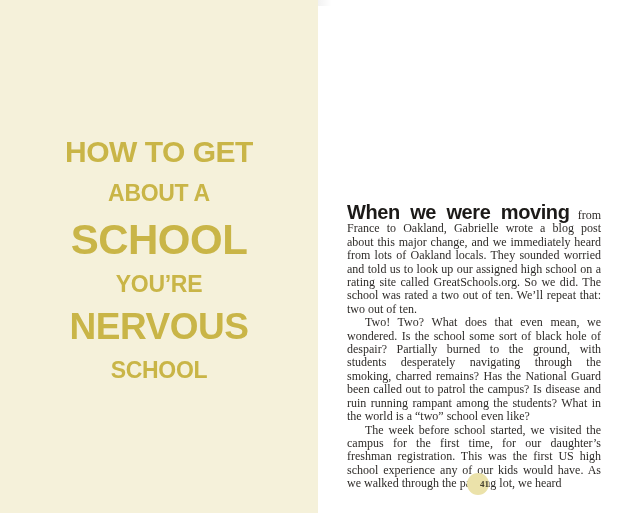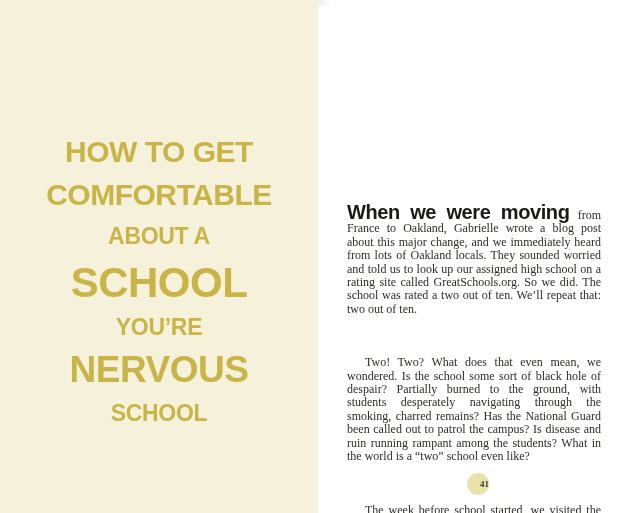--- a/index.html
+++ b/index.html
@@ -65,21 +65,20 @@
     color: var(--text, #2e2b28);
     font-size: 12px;
     line-height: 13.4px;
     text-align: justify;
   }
   .body-text p {
     margin: 0;
   }
   .para.indent {
     text-indent: 18px;
-    margin-top: 40px;
   }
   .lead-in {
     font-family: "Liberation Sans", sans-serif;
     font-weight: 700;
     font-size: 20px;
     letter-spacing: -0.4px;
     color: #1c1a18;
   }
   .page-number-circle {
     position: absolute;
@@ -99,21 +98,20 @@
   }
 </style>
 </head>
 <body>
 
 <div class="spread">
 
   <div class="left-page">
     <div class="chapter-title">
       <span class="t-line t-lg">HOW TO GET</span>
-      <span class="t-line t-lg">COMFORTABLE</span>
       <span class="t-line t-sm">ABOUT A</span>
       <span class="t-line t-xl">SCHOOL</span>
       <span class="t-line t-sm2">YOU’RE</span>
       <span class="t-line t-xl2">NERVOUS</span>
       <span class="t-line t-sm2">SCHOOL</span>
     </div>
   </div>
 
   <div class="gutter"></div>
 

